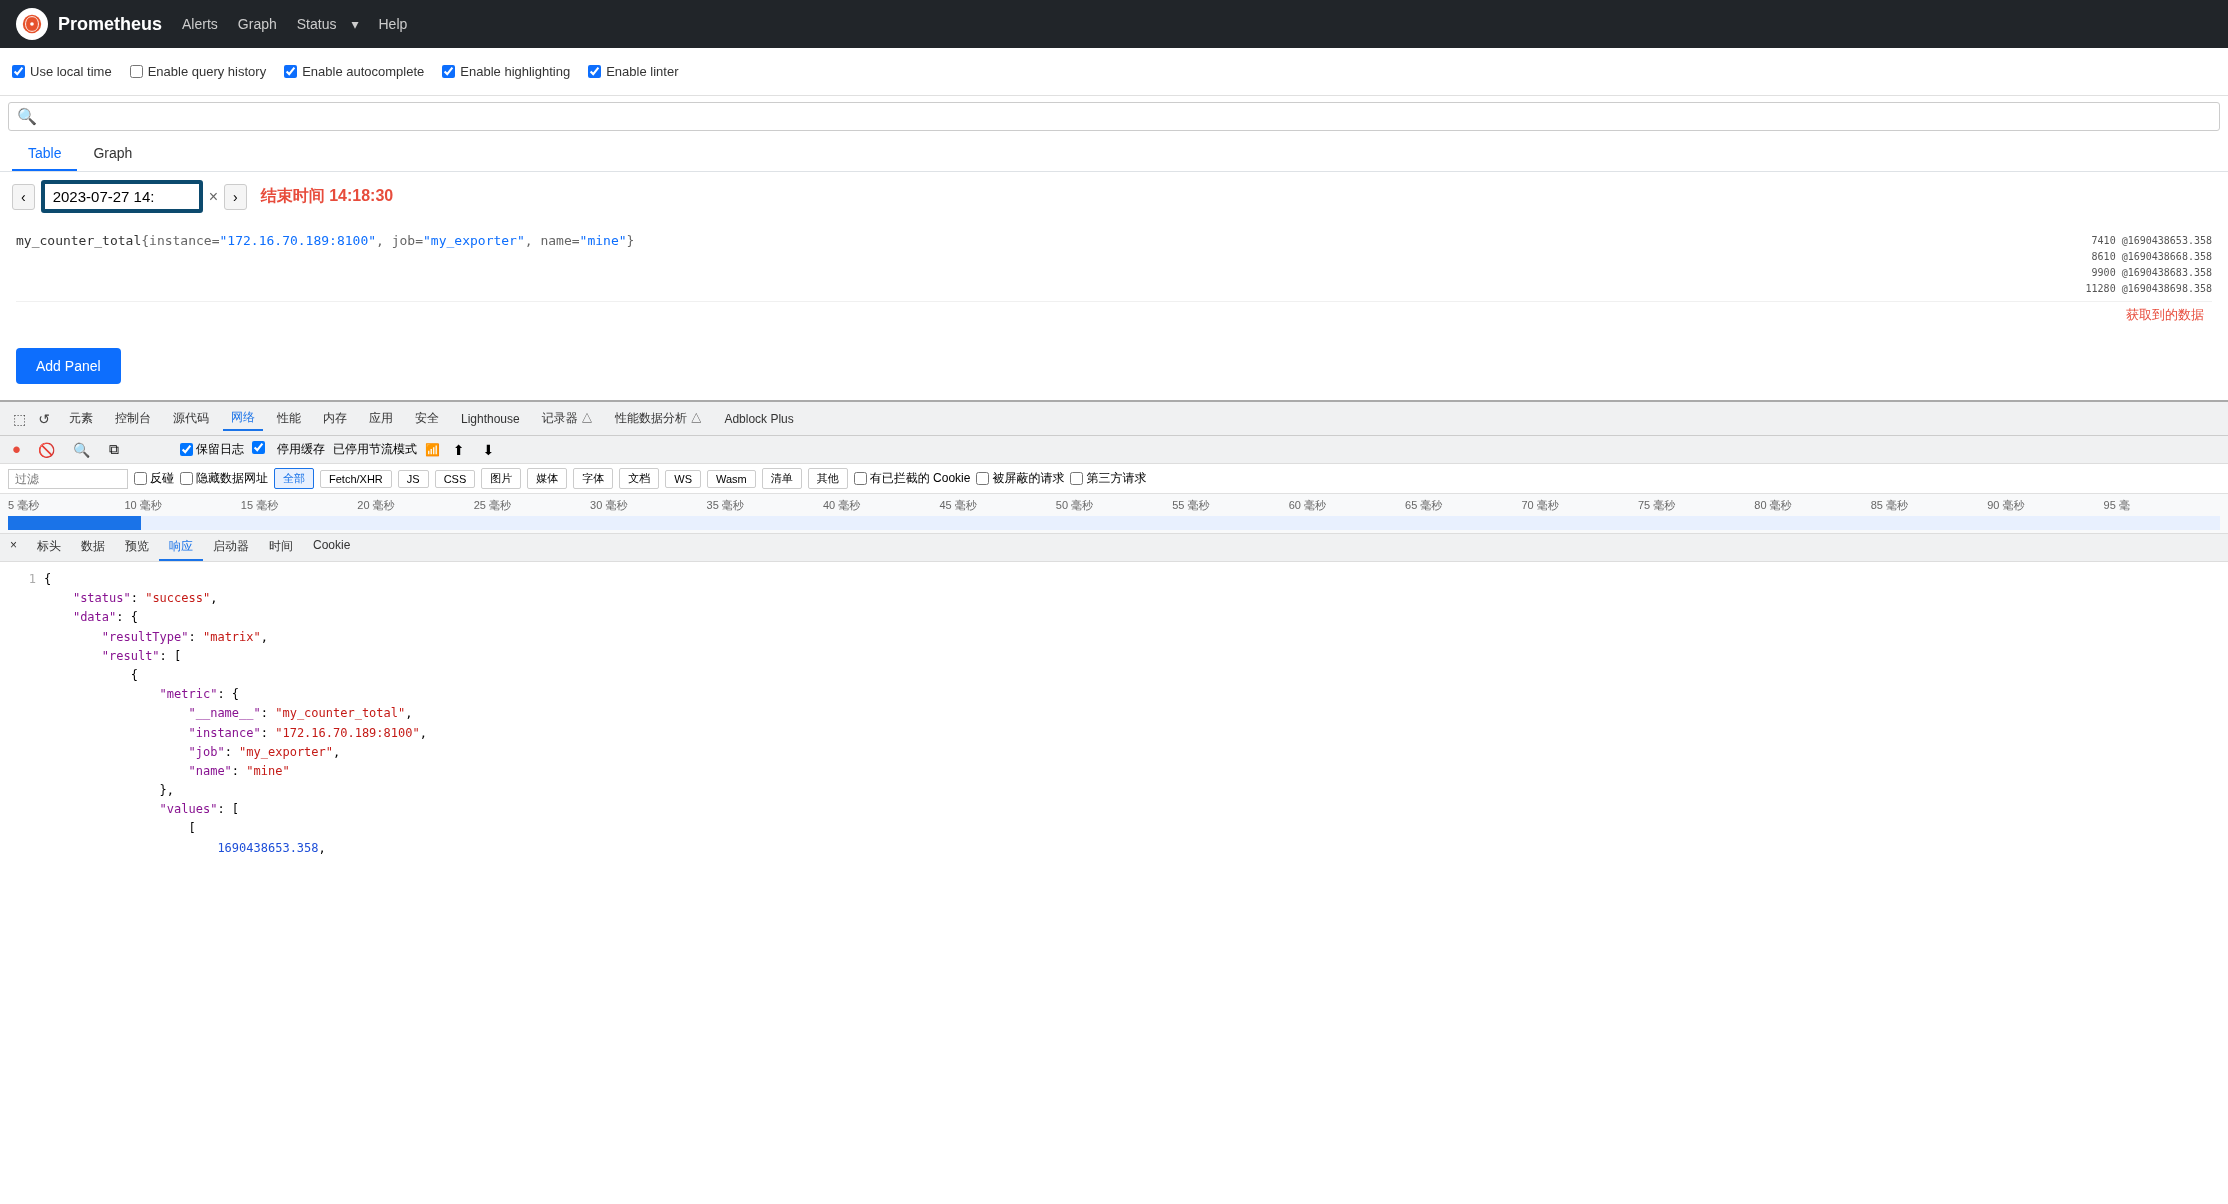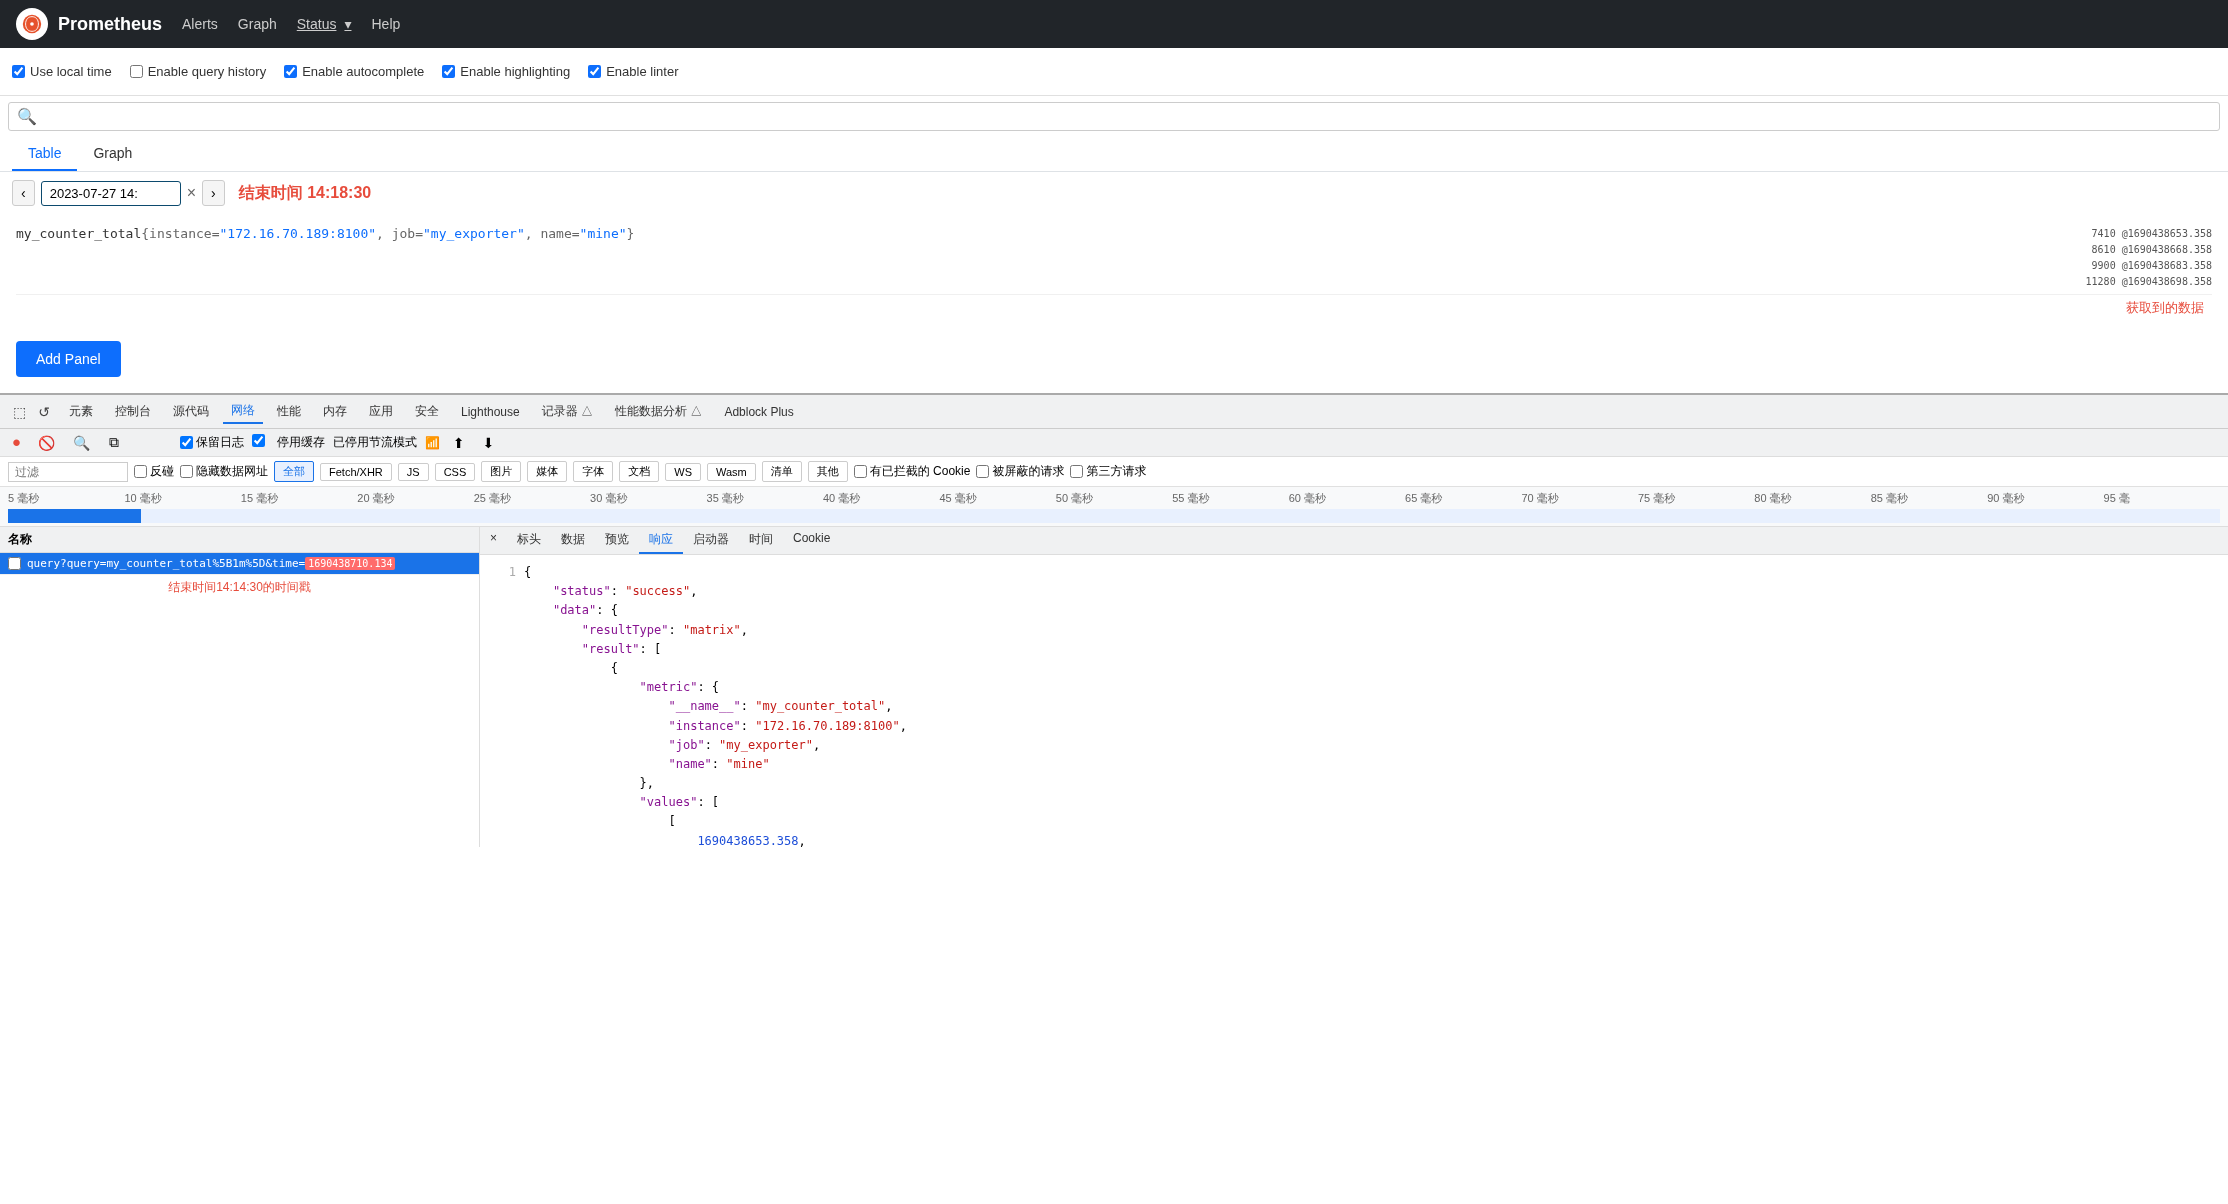--- a/index.html
+++ b/index.html
@@ -39,25 +39,24 @@
       align-items: center;
     }
     .nav-links a {
       color: #ccc;
       text-decoration: none;
       font-size: 14px;
     }
     .status-dropdown {
       display: flex;
       align-items: center;
-      gap: 8px;
+      gap: 15px;
       color: #ccc;
       font-size: 14px;
       cursor: pointer;
-      text-decoration: underline;
     }
 
     
     .settings-bar {
       display: flex;
       align-items: center;
       gap: 18px;
       padding: 16px 12px;
       background: #fff;
       border-bottom: 1px solid #e0e0e0;
@@ -126,25 +125,25 @@
     }
     .time-btn {
       background: #f5f5f5;
       border: 1px solid #ccc;
       border-radius: 3px;
       padding: 4px 8px;
       cursor: pointer;
       font-size: 14px;
     }
     .time-input {
-      border: 1px solid #0c4a6e;
+      border: 4px solid #0c4a6e;
       border-radius: 3px;
       padding: 4px 8px;
-      font-size: 13px;
-      width: 140px;
+      font-size: 15px;
+      width: 162px;
     }
     .time-clear {
       background: none;
       border: none;
       cursor: pointer;
       font-size: 16px;
       color: #666;
     }
     .time-end-label {
       color: #e74c3c;
@@ -584,30 +583,20 @@
       <span class="timeline-label">90 毫秒</span>
       <span class="timeline-label">95 毫</span>
     </div>
     <div class="timeline-bar-container">
       <div class="timeline-bar"></div>
     </div>
   </div>
 
   <div class="split-pane">
 
-    <div class="requests-panel">
-      <div class="requests-header">
-        <span>名称</span>
-      </div>
-      <div class="request-item selected">
-        <input type="checkbox" style="margin-right: 6px;">
-        <span class="req-name">query?query=my_counter_total%5B1m%5D&amp;time=<span class="req-highlight">1690438710.134</span></span>
-      </div>
-      <div class="request-note">结束时间14:14:30的时间戳</div>
-    </div>
 
     <div class="response-panel">
       <div class="response-tabs">
         <div class="response-tab">×</div>
         <div class="response-tab">标头</div>
         <div class="response-tab">数据</div>
         <div class="response-tab">预览</div>
         <div class="response-tab active">响应</div>
         <div class="response-tab">启动器</div>
         <div class="response-tab">时间</div>

